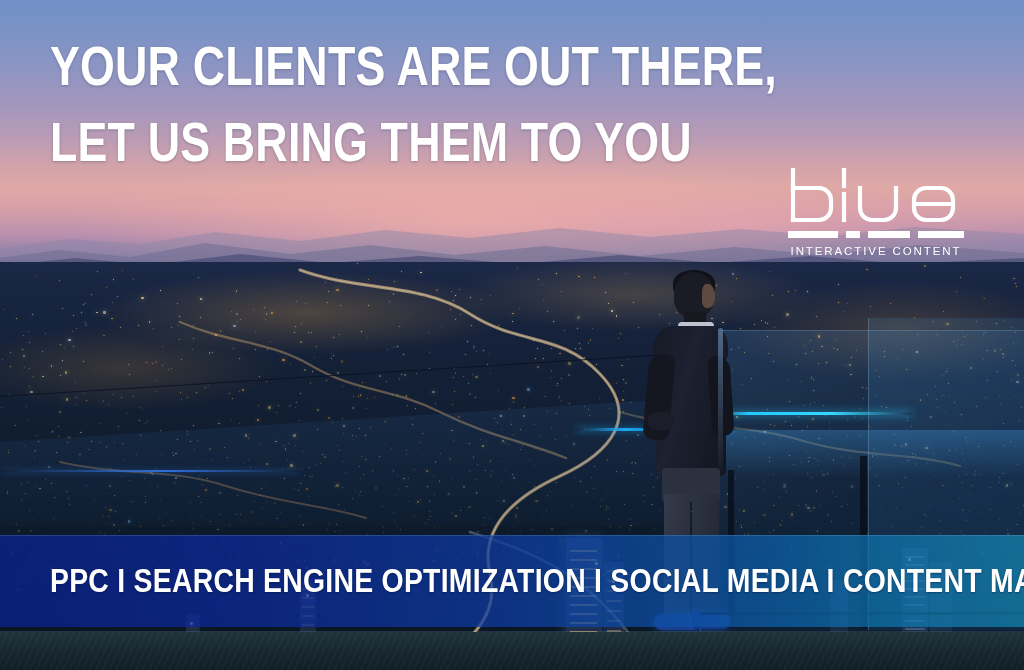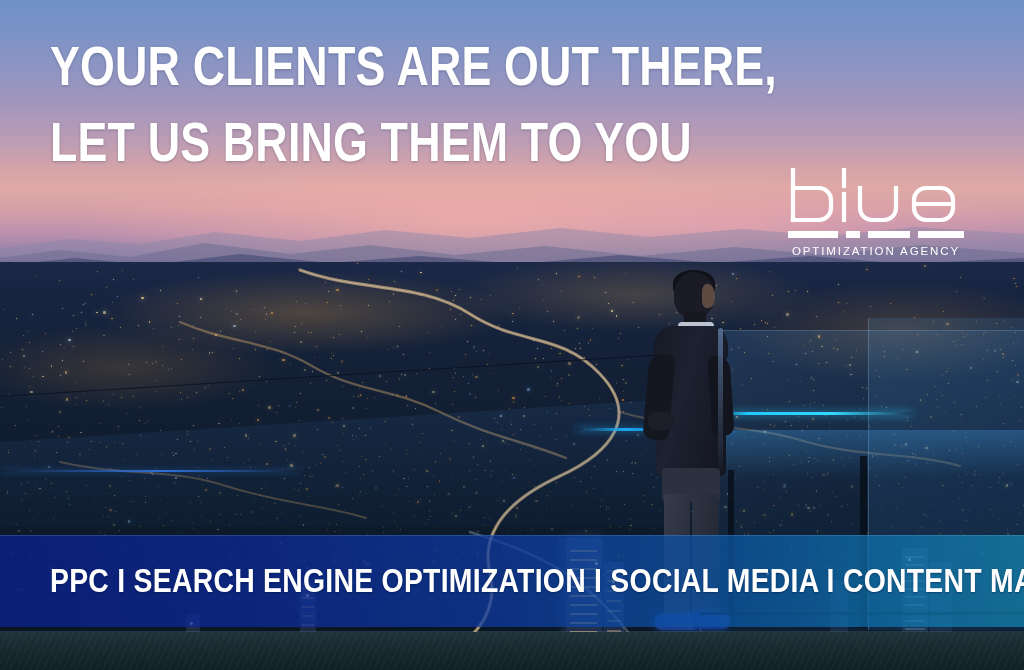--- a/index.html
+++ b/index.html
@@ -1845,21 +1845,21 @@
 
         <path d="M165,40 A12,12 0 0 1 153,52 L138,52 A12,12 0 0 1 126,40 L126,32 A12,12 0 0 1 138,20 L153,20 A12,12 0 0 1 165,32 L165,36 L126,36"></path>
       </svg>
     </div>
     <div class="logo-rule">
       <span class="lr-1"></span>
         <span class="lr-2"></span>
         <span class="lr-3"></span>
         <span class="lr-4"></span>
     </div>
-    <div class="logo-sub">OPTIMIZATION AGENCY</div>
+    <div class="logo-sub">INTERACTIVE CONTENT</div>
   </div>
 
   <div class="band"></div>
   <div class="band-top-edge"></div>
   <div class="band-text">
     <span>PPC I SEARCH ENGINE OPTIMIZATION I SOCIAL MEDIA I CONTENT MARKETING</span>
   </div>
 
 </div>
 

